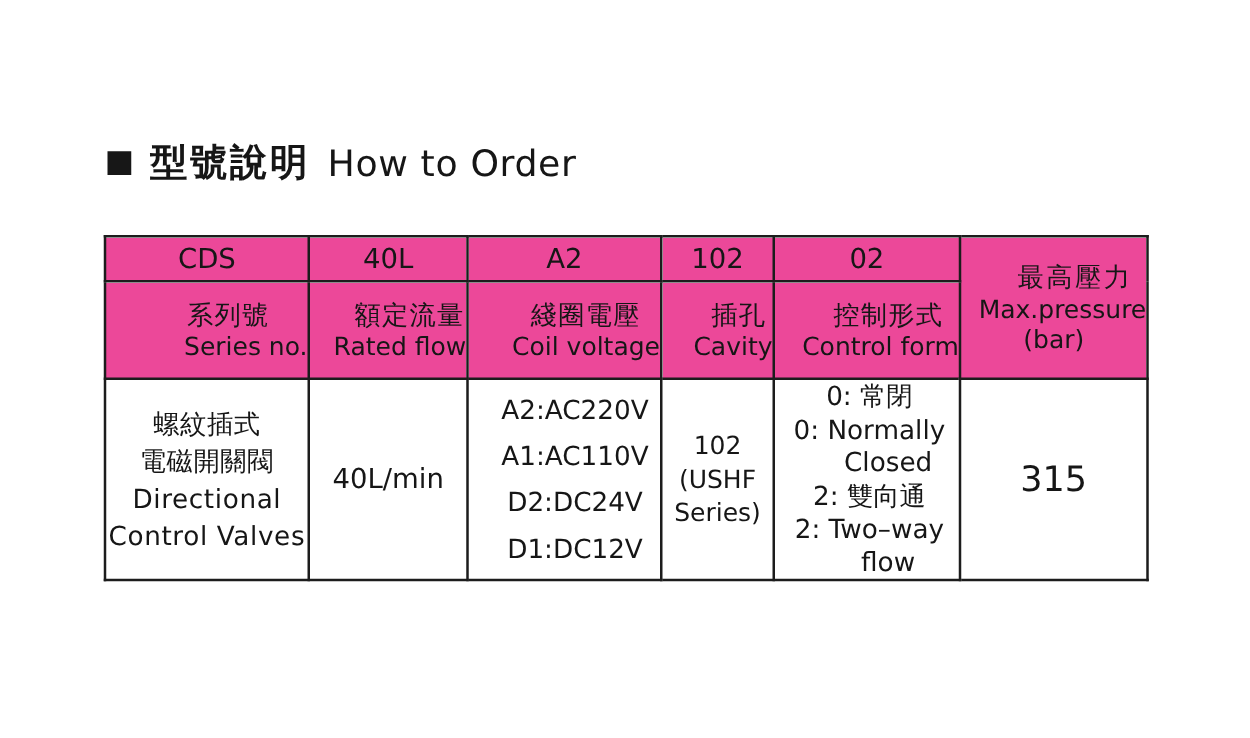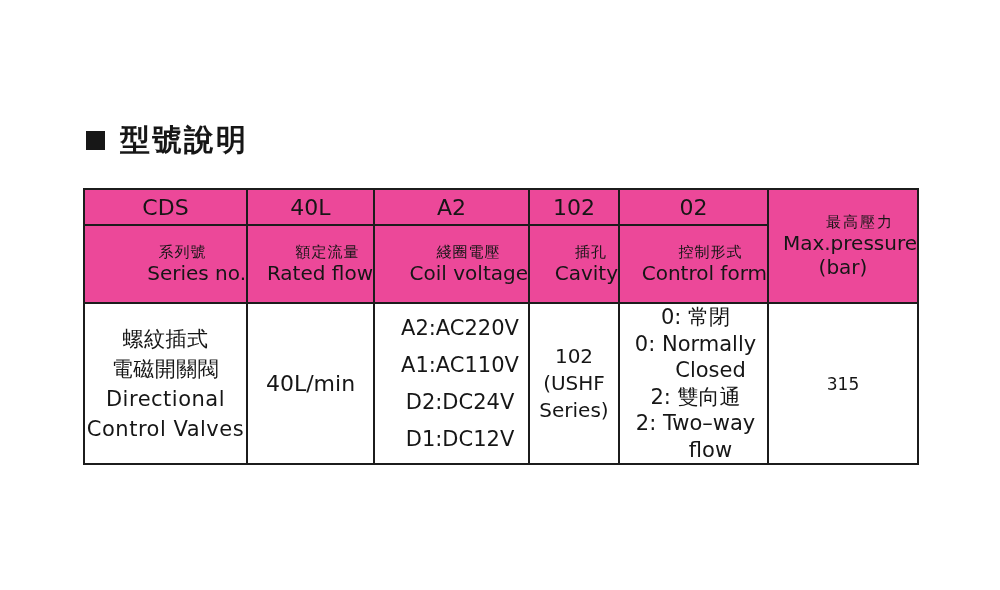--- a/index.html
+++ b/index.html
@@ -8,21 +8,21 @@
     background: #ffffff;
     font-family: "DejaVu Sans", "Liberation Sans", sans-serif;
     color: #161616;
     position: relative;
     overflow: hidden;
   }
 
   
   .title-row {
     position: absolute;
-    left: 86px; top: 120px;
+    left: 86px; top: 110px;
     display: flex;
     align-items: center;
   }
   .bullet-square {
     width: 19px; height: 19px;
     background: #171717;
     display: inline-block;
     margin-right: 15px;
     flex: 0 0 auto;
   }
@@ -55,21 +55,21 @@
     overflow: hidden;
   }
   tr.r1 { height: 36px; }
   tr.r2 { height: 78px; }
   tr.r3 { height: 128px; }
 
   .hdr { background: #ec4899; }
 
   .code-cell { font-size: 22px; }
 
-  .lbl-zh { font-size: 15px; line-height: 1.25; letter-spacing: 1px; margin-left: 34px; }
+  .lbl-zh { font-size: 21px; line-height: 1.25; letter-spacing: 1px; margin-left: 34px; }
   .lbl-en { font-size: 20px; line-height: 1.15; text-align: right; }
 
   .pressure-hdr .lbl-zh { letter-spacing: 2px; }
   .pressure-hdr .lbl-en { font-size: 20px; }
   .pressure-hdr .lbl-unit { font-size: 20px; line-height: 1.2; }
 
   .series-cell { font-size: 21px; }
   .series-cell .line { line-height: 30px; letter-spacing: 0.5px; }
 
   .flow-cell { font-size: 22px; }
@@ -86,28 +86,29 @@
 
   .control-cell { text-align: left; }
   .control-cell .line {
     font-size: 21px;
     line-height: 26.5px;
     padding-left: 4px;
     white-space: nowrap;
   }
   .control-cell .line.indent { padding-left: 34px; }
 
-  .pressure-val-cell { font-size: 17px; }
+  .pressure-val-cell { font-size: 28px; }
 </style>
 </head>
 <body>
 
 <div class="title-row">
   <span class="bullet-square"></span>
   <span class="title-zh">型號說明</span>
+  <span class="title-en">How to Order</span>
 </div>
 
 <table class="order">
   <colgroup>
     <col style="width:163px">
     <col style="width:127px">
     <col style="width:155px">
     <col style="width:90px">
     <col style="width:149px">
     <col style="width:150px">

